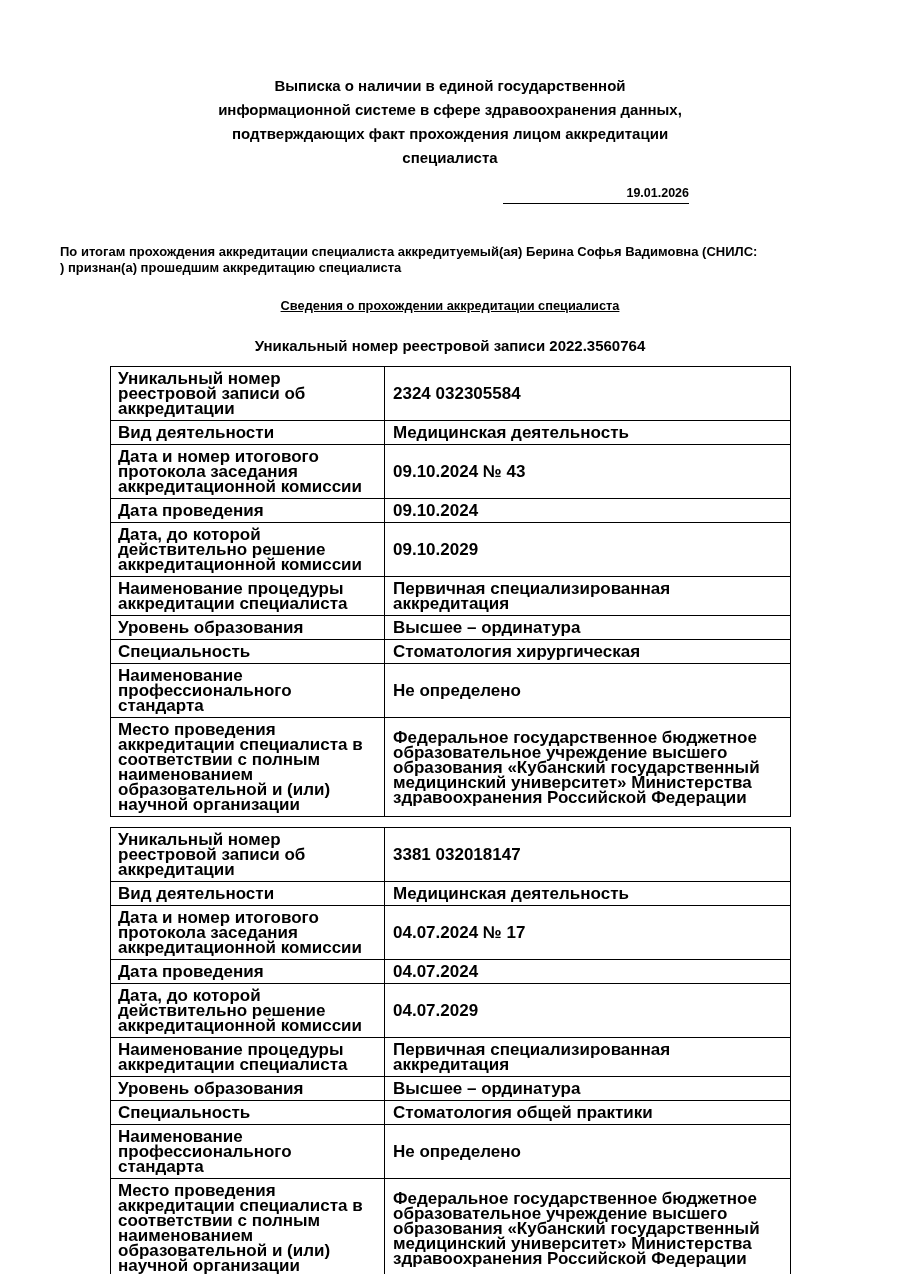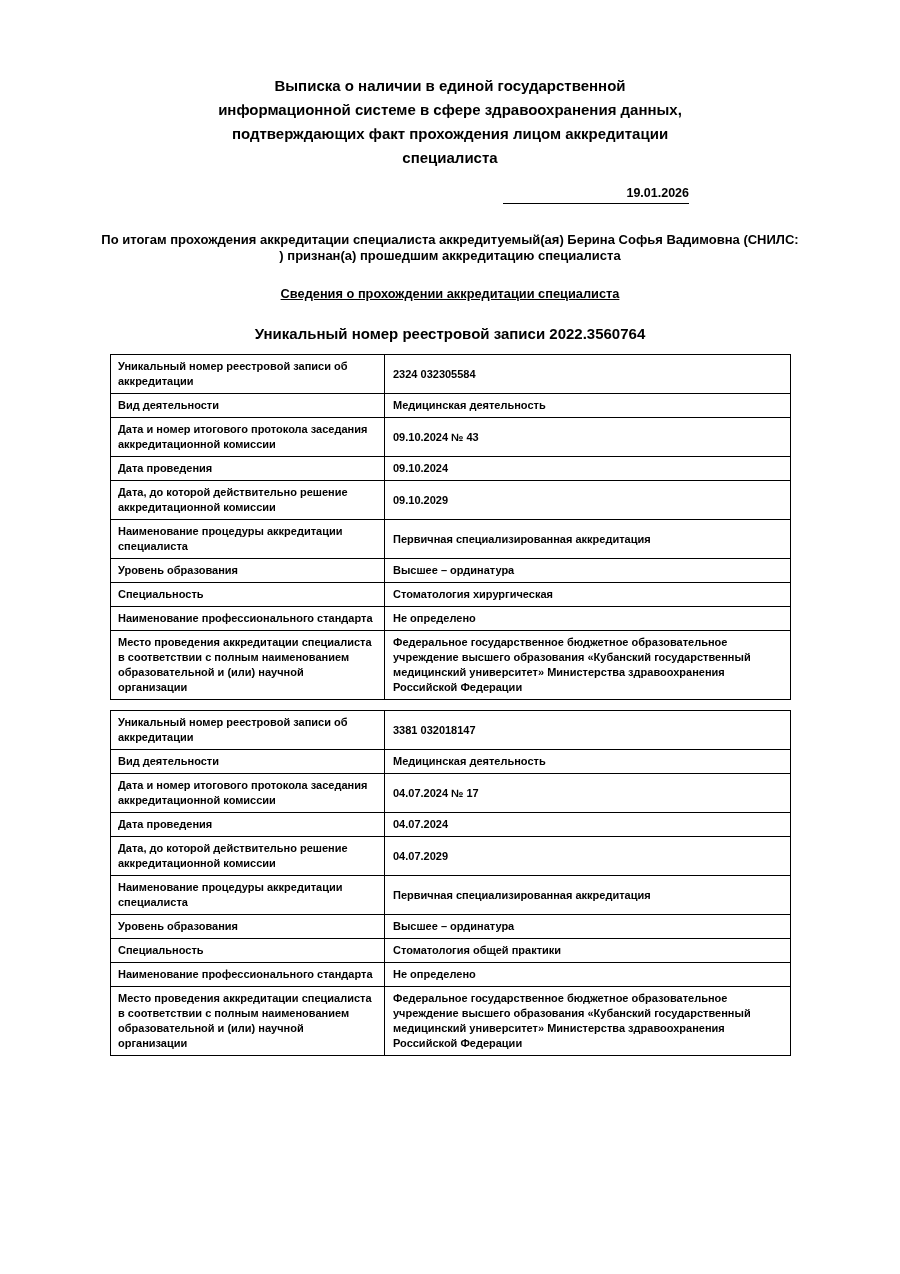--- a/index.html
+++ b/index.html
@@ -37,45 +37,44 @@
     padding-bottom: 2px;
     border-bottom: 1.5px solid #000000;
     line-height: 15px;
   }
   .date-caption {
     display: block;
     padding-top: 2px;
     line-height: 15px;
   }
   .intro {
-    margin: 28px auto 0;
+    margin: 40px auto 0;
     width: 780px;
     font-size: 13px;
     line-height: 16px;
-    text-align: center;
   }
   .section-heading {
     margin-top: 22px;
     text-align: center;
     font-size: 12.8px;
     text-decoration: underline;
     line-height: 16px;
   }
   .registry-heading {
     margin-top: 22px;
     text-align: center;
     font-size: 15px;
     line-height: 19px;
   }
   table.acc-table {
     margin: 11px 0 0 110px;
     width: 680px;
     border-collapse: collapse;
     table-layout: fixed;
-    font-size: 11px;
+    font-size: 17px;
     line-height: 15px;
   }
   table.acc-table.second {
     margin-top: 10px;
   }
   table.acc-table td {
     border: 1.5px solid #000000;
     vertical-align: middle;
     word-wrap: break-word;
   }

